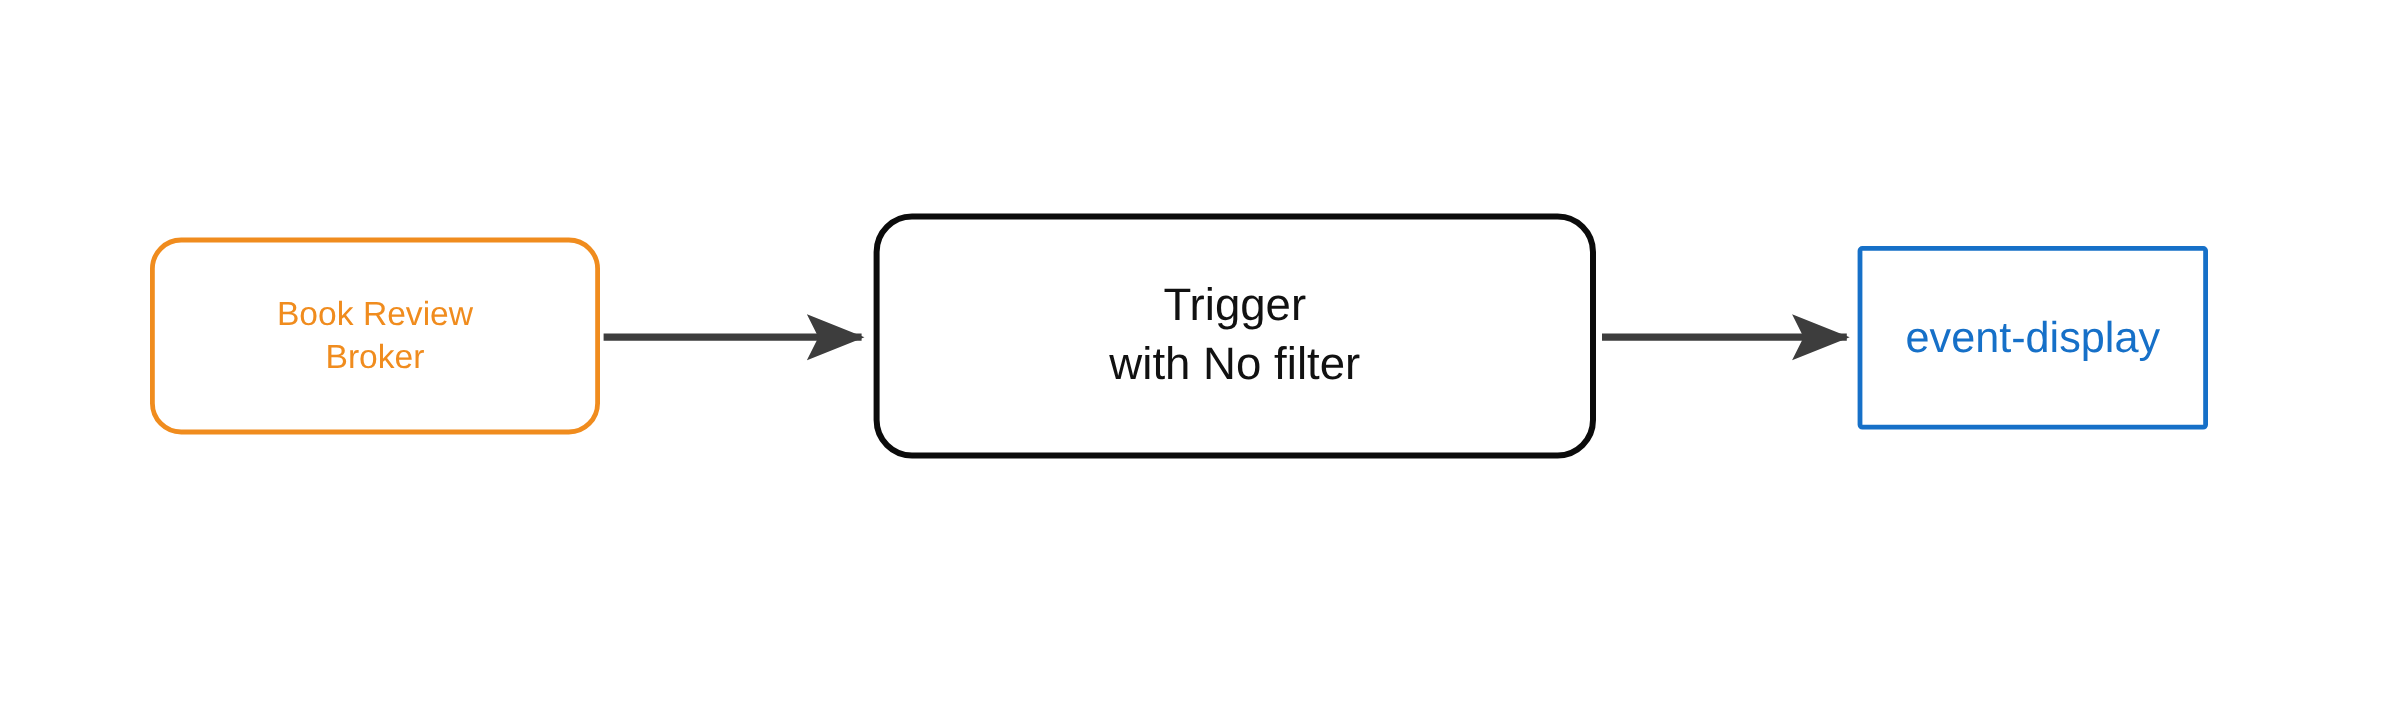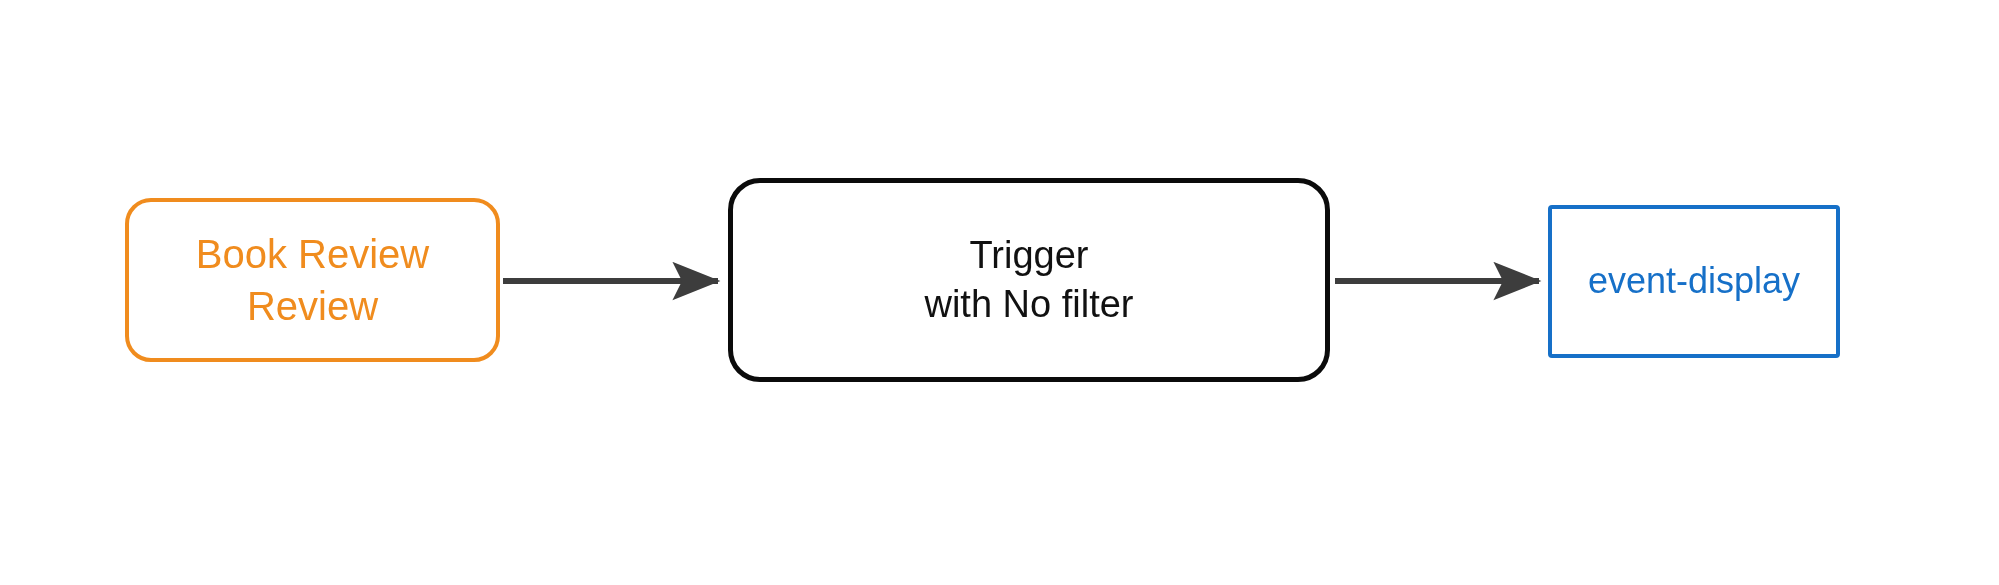--- a/index.html
+++ b/index.html
@@ -42,21 +42,21 @@
   }
 
   .node-broker {
     left: 125px;
     top: 198px;
     width: 375px;
     height: 164px;
     border: 4px solid #F08C1E;
     border-radius: 26px;
     color: #F08C1E;
-    font-size: 40px;
+    font-size: 28px;
   }
 
   .node-trigger {
     left: 728px;
     top: 178px;
     width: 602px;
     height: 204px;
     border: 5px solid #0b0b0b;
     border-radius: 32px;
     color: #111111;
@@ -98,21 +98,21 @@
       <line x1="503" y1="281" x2="718" y2="281" stroke="#3d3d3d" stroke-width="6" marker-end="url(#arrowhead-1)"></line>
     </g>
 
     <g>
       <line x1="1335" y1="281" x2="1539" y2="281" stroke="#3d3d3d" stroke-width="6" marker-end="url(#arrowhead-2)"></line>
     </g>
   </svg>
 
   <div class="node node-broker">
     <span class="node-line">Book Review</span>
-    <span class="node-line">Review</span>
+    <span class="node-line">Broker</span>
   </div>
 
   <div class="node node-trigger">
     <span class="node-line">Trigger</span>
     <span class="node-line">with No filter</span>
   </div>
 
   <div class="node node-sink">
     <span class="node-line">event-display</span>
   </div>

